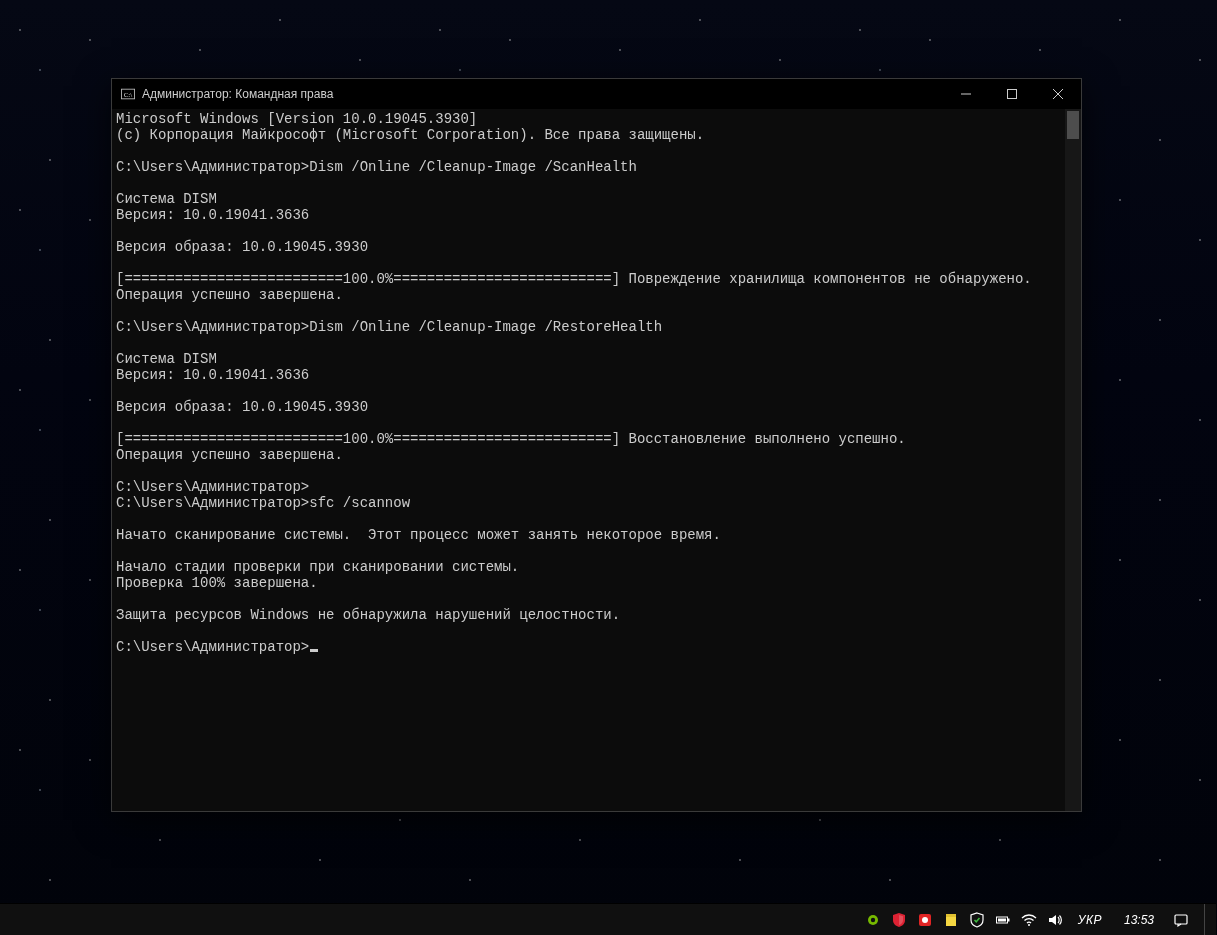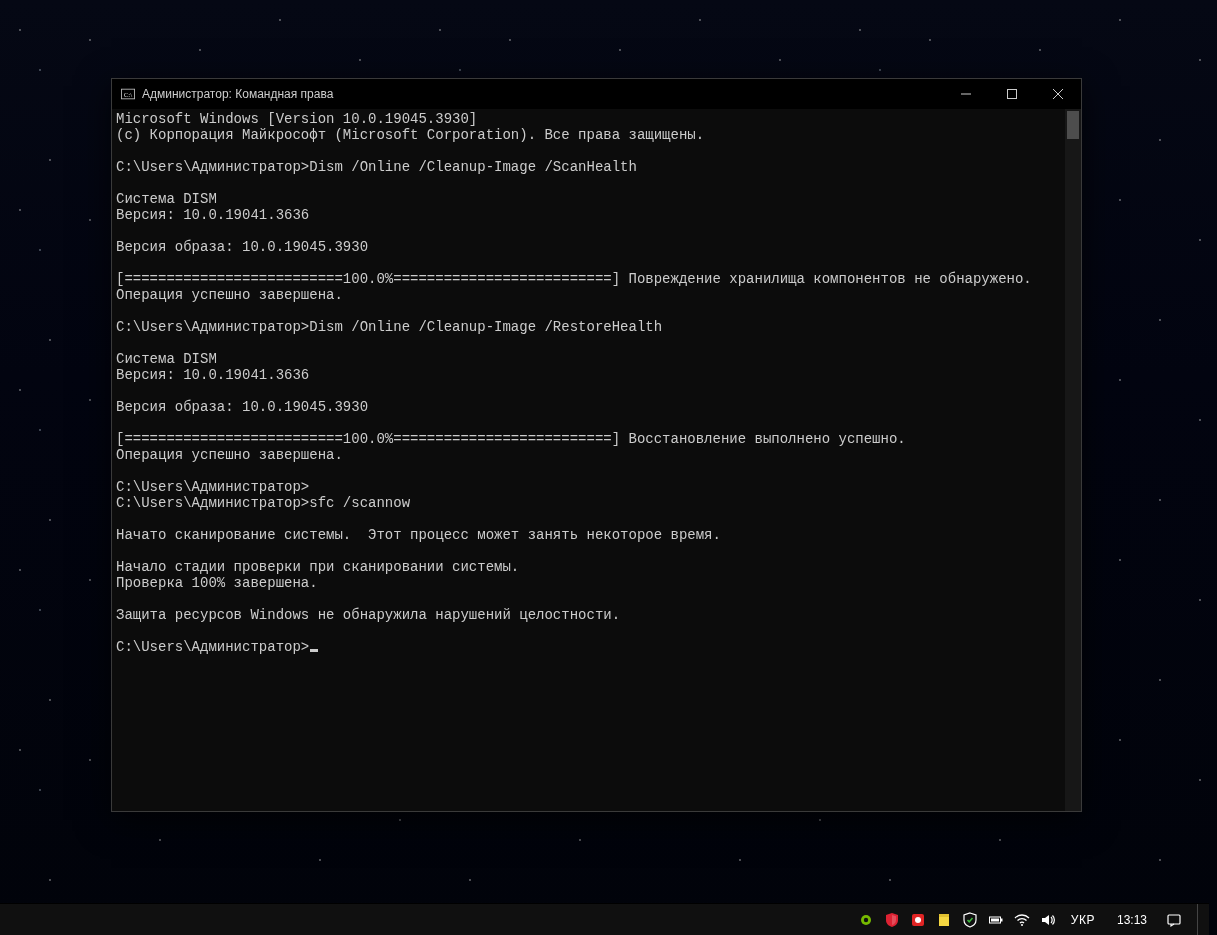--- a/index.html
+++ b/index.html
@@ -102,28 +102,29 @@
   display: inline-block;
   width: 8px; height: 3px;
   background: #ccc;
   vertical-align: -1px;
   margin-left: 1px;
 }
 
 
 .taskbar {
   position: absolute;
-  left: 0; right: 8px; bottom: 0;
+  left: 0; right: 1px; bottom: 0;
   height: 32px;
   background: #101010;
   border-top: 1px solid #000;
   display: flex;
   align-items: center;
   color: #fff;
   font-size: 12px;
+  font-style: italic;
 }
 .taskbar .tray {
   margin-left: auto;
   display: flex;
   align-items: center;
   gap: 8px;
   padding: 0 6px;
   height: 100%;
 }
 .tray .tray-icon {
@@ -271,21 +272,21 @@
     </div>
     <div class="tray-icon">
       <svg viewBox="0 0 16 16">
           <path d="M2 6 H5 L9 3 V13 L5 10 H2 Z" fill="#fff"></path>
           <path d="M11 5 C12.5 6.5 12.5 9.5 11 11" fill="none" stroke="#fff" stroke-width="1.2"></path>
           <path d="M12.5 3.5 C15 6 15 10 12.5 12.5" fill="none" stroke="#fff" stroke-width="1.2"></path>
         </svg>
     </div>
 
     <div class="lang">УКР</div>
-    <div class="clock">13:13</div>
+    <div class="clock">13:53</div>
 
     <div class="tray-icon notif-icon">
       <svg viewBox="0 0 16 16">
           <rect x="2" y="3" width="12" height="9" rx="1" fill="none" stroke="#fff" stroke-width="1.2"></rect>
           <path d="M5 12 L5 14 L8 12" fill="none" stroke="#fff" stroke-width="1.2"></path>
         </svg>
     </div>
     <div class="show-desktop"></div>
   </div>
 </div>

